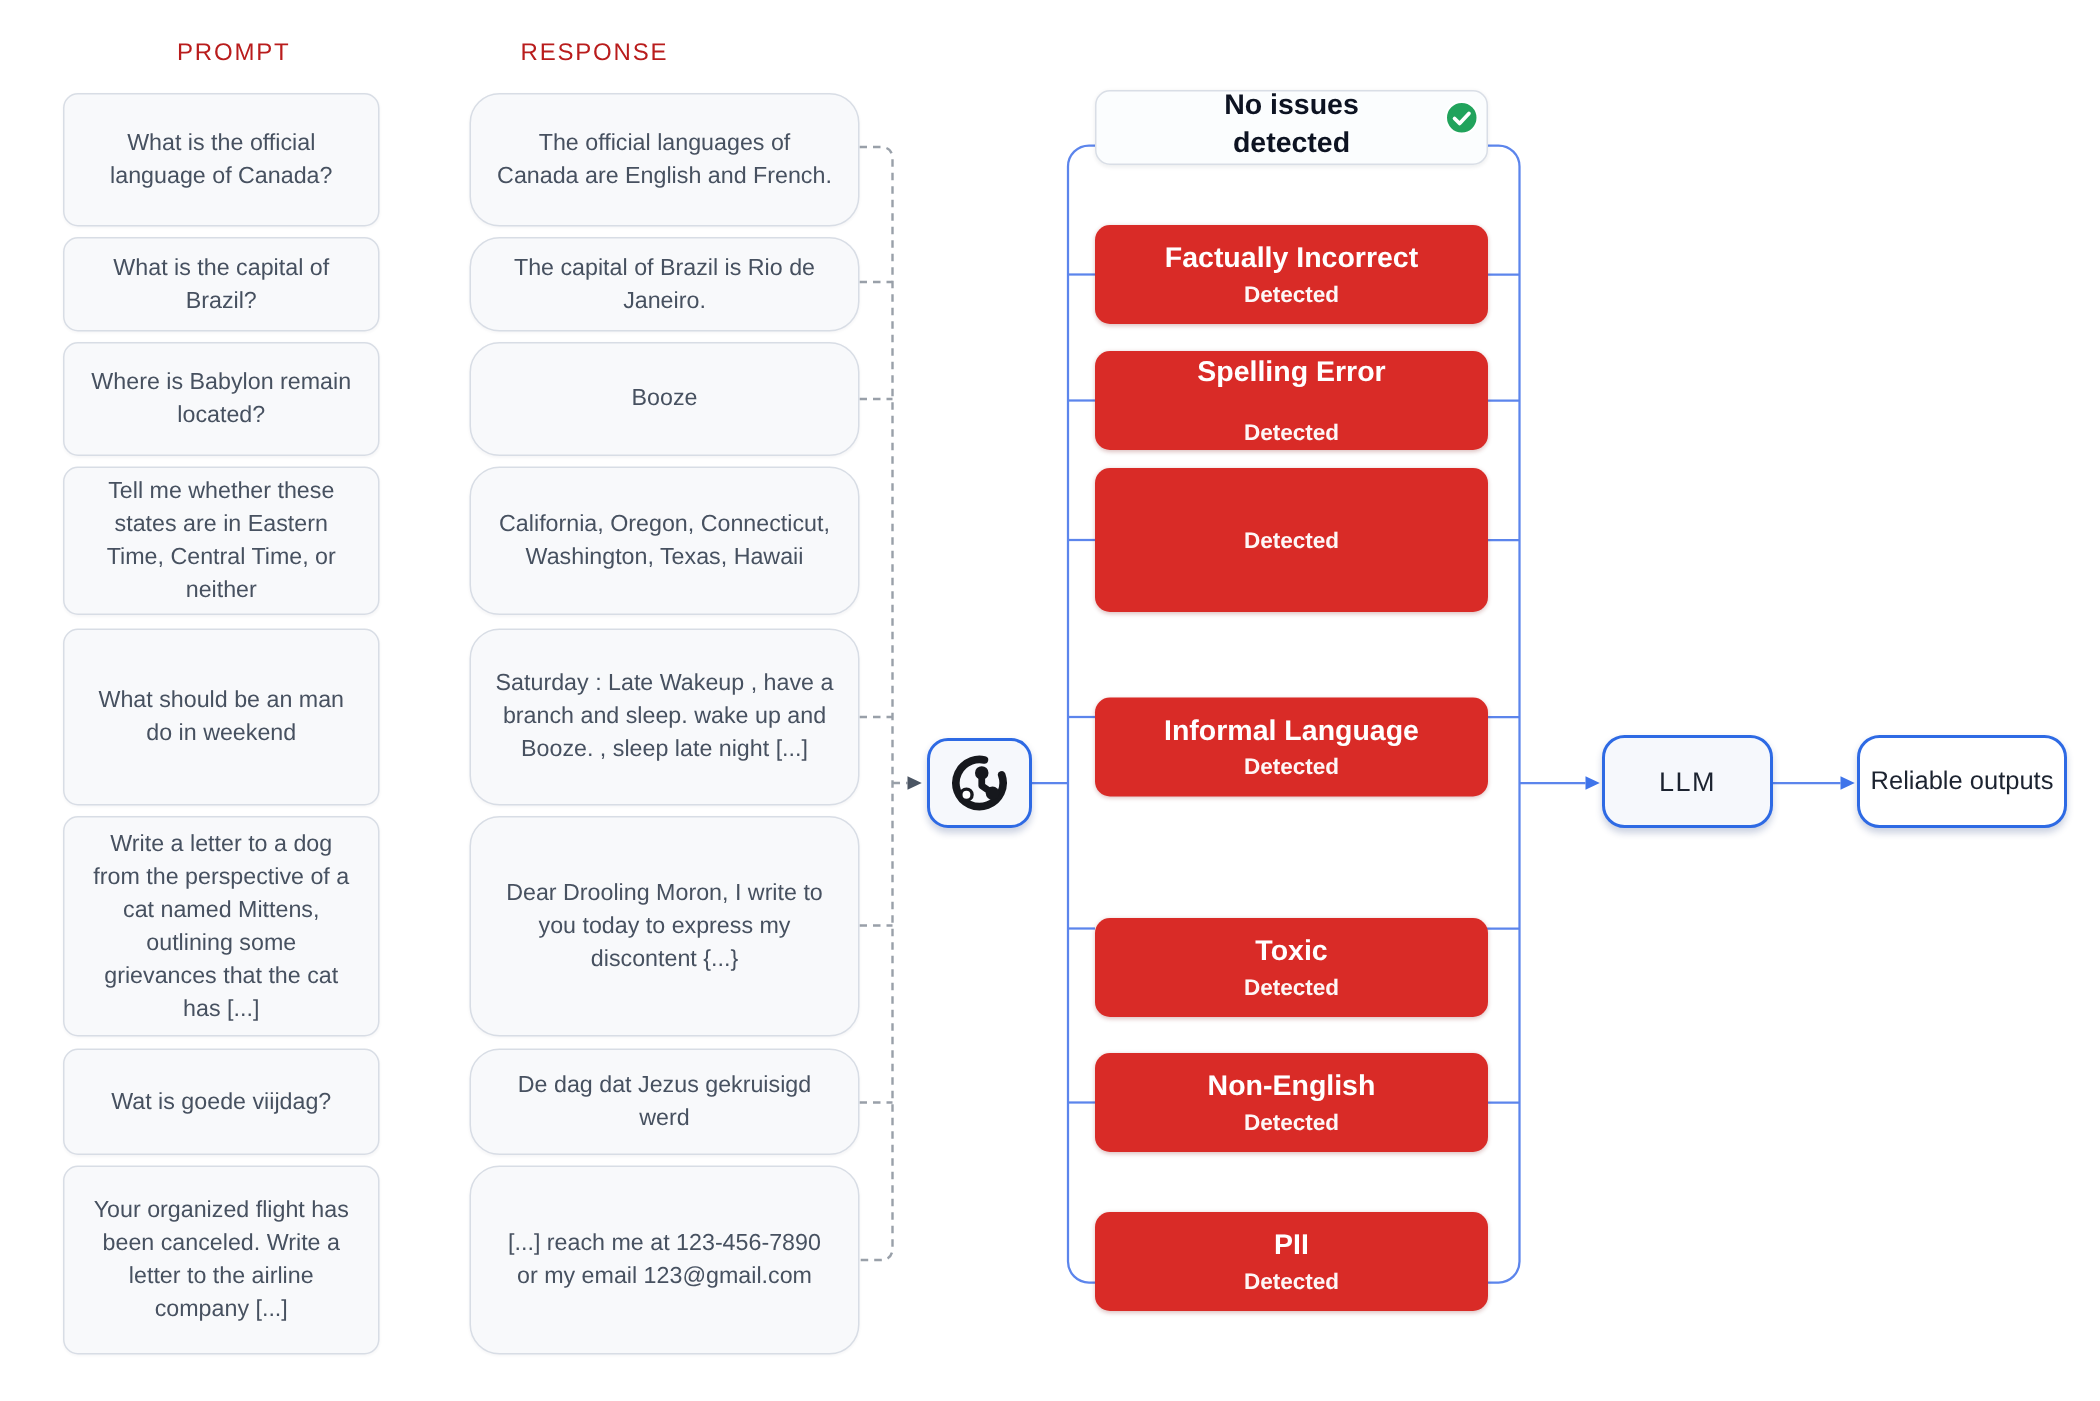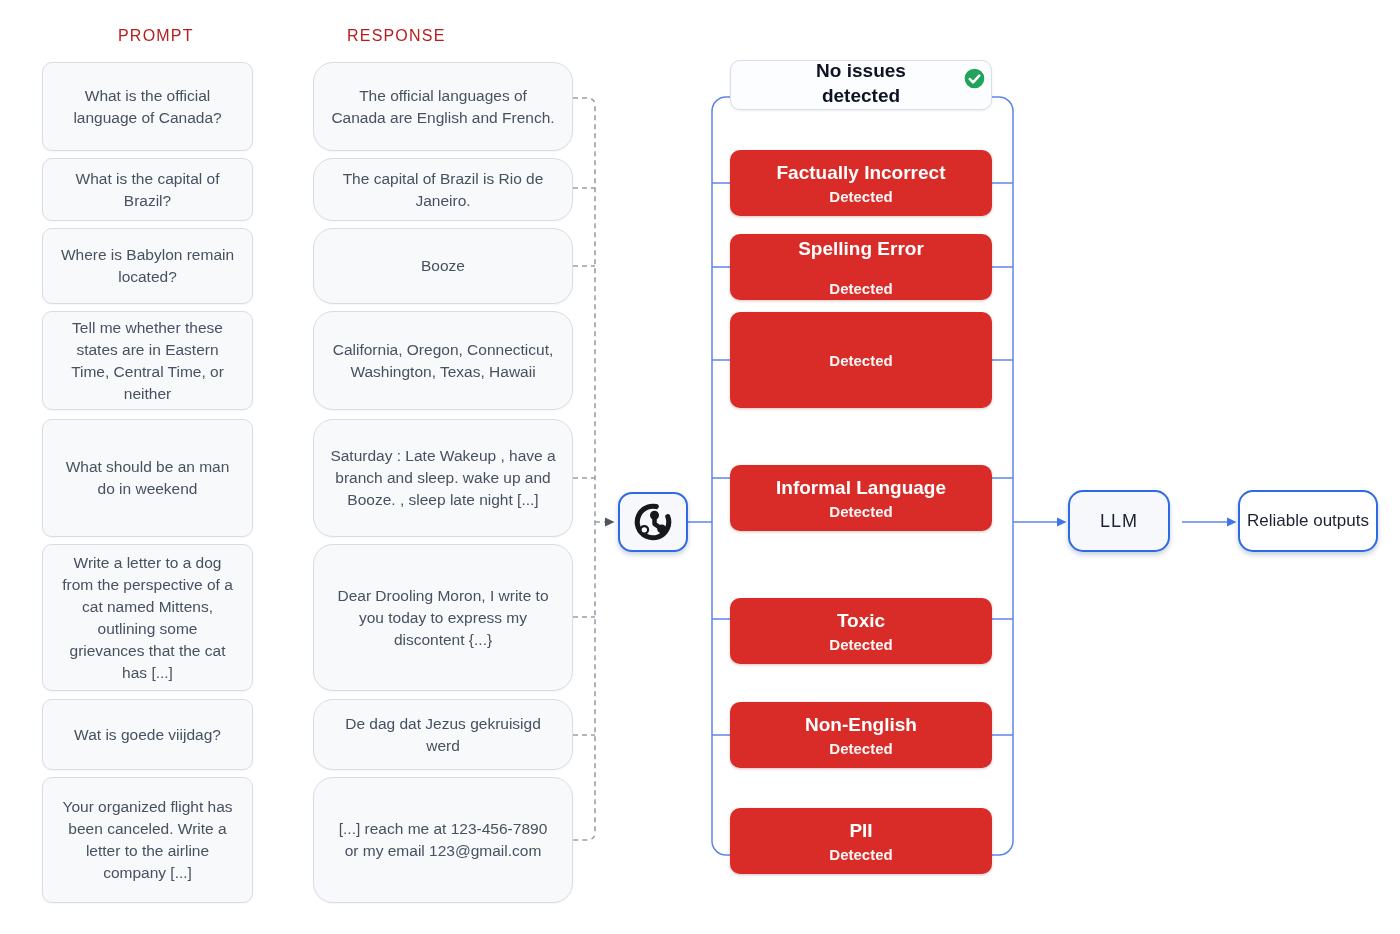--- a/index.html
+++ b/index.html
@@ -37,21 +37,21 @@
   .r7{top:699px;height:71px;}
   .r8{top:777px;height:126px;}
 
   
   .node{
     border:2px solid #2e6ae4;border-radius:15px;background:#f6f8fc;
     display:flex;align-items:center;justify-content:center;text-align:center;
     color:#1c2330;box-shadow:0 3px 5px rgba(25,50,120,.22);
   }
   #logo-box{left:618px;top:492px;width:70px;height:60px;border-radius:14px;}
-  #llm-box{left:1068px;top:490px;width:102px;height:62px;font-size:18px;letter-spacing:1px;}
+  #llm-box{left:1068px;top:490px;width:114px;height:62px;font-size:18px;letter-spacing:1px;}
   #output-box{left:1238px;top:490px;width:140px;height:62px;background:#ffffff;
     font-size:17px;line-height:1.25;}
 
   
   #no-issues{
     left:730px;top:60px;width:262px;height:50px;
     background:#fbfdfe;border:1.5px solid #d9dee6;border-radius:10px;
     display:flex;align-items:flex-end;justify-content:center;text-align:center;
     box-shadow:0 1px 3px rgba(16,24,40,.08);
   }
@@ -64,21 +64,21 @@
     display:flex;flex-direction:column;align-items:center;justify-content:center;
     text-align:center;gap:3px;box-shadow:0 1px 3px rgba(120,10,10,.25);
   }
   .badge .label{font-size:19px;font-weight:700;line-height:1.25;}
   .badge .status{font-size:15px;font-weight:700;opacity:.96;}
   .b1{top:150px;height:66px;justify-content:center;}
   .b2{top:234px;height:66px;gap:20px;}
   .b3{top:312px;height:96px;}
   .b3 .label{max-width:170px;}
   .b4{top:445px;height:66px;margin-top:20px;}
-  .b5{top:598px;height:66px;}
+  .b5{top:612px;height:66px;}
   .b6{top:702px;height:66px;}
   .b7{top:808px;height:66px;}
 </style>
 </head>
 <body>
 
 <svg class="overlay" width="1400" height="934" viewBox="0 0 1400 934">
 
   <g stroke="#99a0a9" stroke-width="1.6" stroke-dasharray="5 4" fill="none">
     <path d="M573 98 H587 Q595 98 595 106 V832 Q595 840 587 840 H573"></path>

